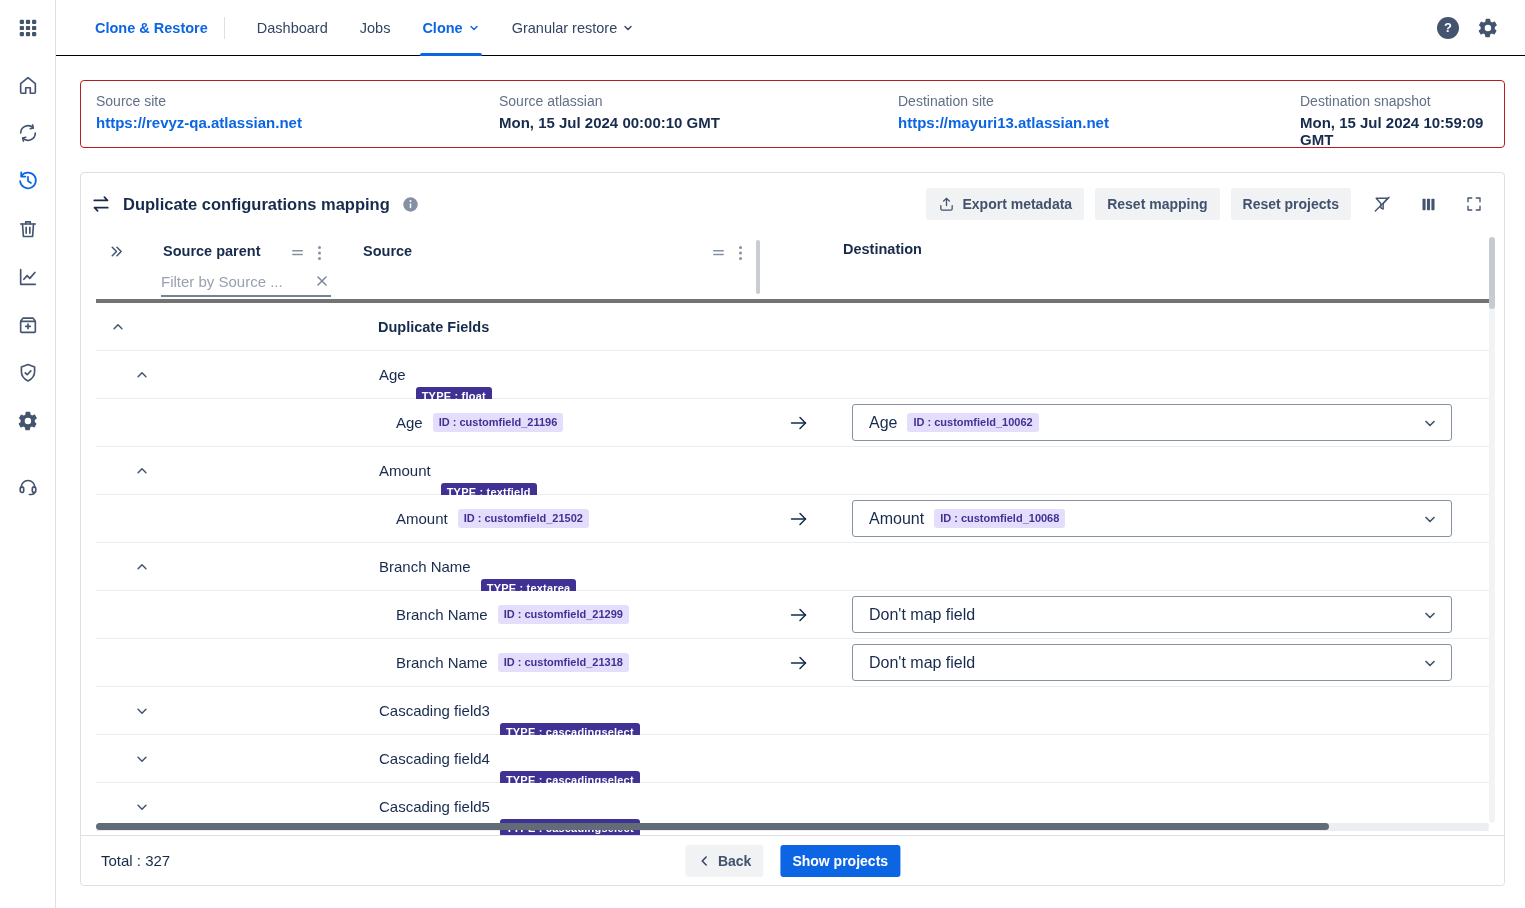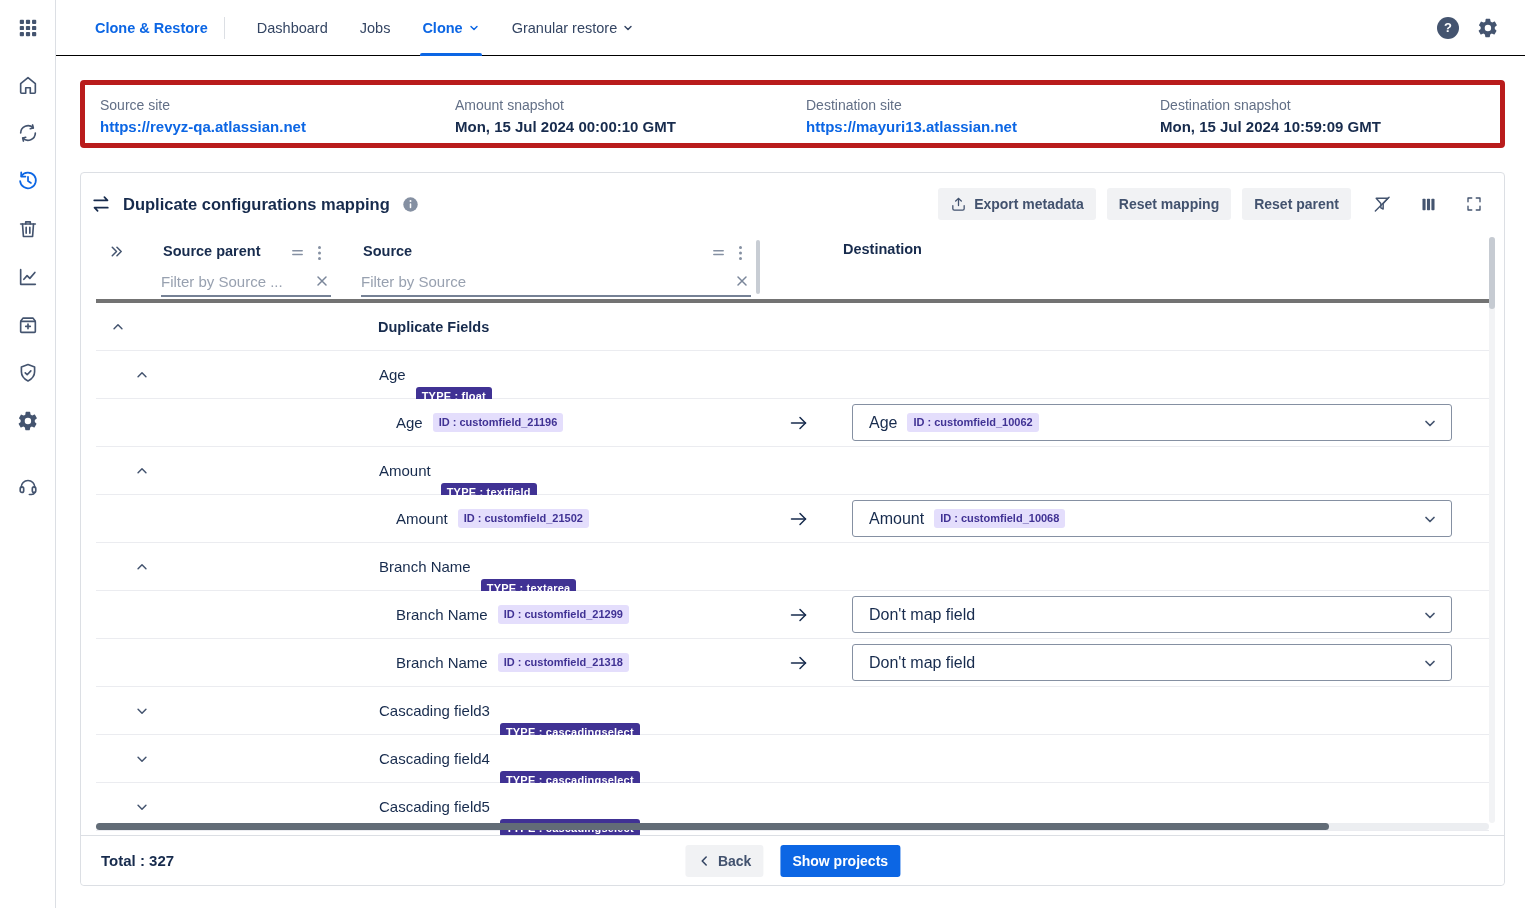--- a/index.html
+++ b/index.html
@@ -21,21 +21,21 @@
   .tabs{display:flex;align-items:center;height:56px;}
   .tab{height:56px;display:flex;align-items:center;gap:5px;margin:0 16px;font-size:14.5px;font-weight:500;color:#344563;position:relative;cursor:pointer;}
   .tab.active{color:#0C66E4;font-weight:600;}
   .tab.active::after{content:"";position:absolute;left:-2px;right:-2px;bottom:0;height:3px;border-radius:2px 2px 0 0;background:#0C66E4;}
   .nav-right{margin-left:auto;display:flex;align-items:center;gap:18px;}
   .help-btn{width:22px;height:22px;border-radius:50%;background:#44546F;color:#fff;font-size:13px;font-weight:700;display:flex;align-items:center;justify-content:center;}
 
   
   .content{position:absolute;left:56px;top:56px;right:0;bottom:0;padding:24px 20px 0 24px;}
 
-  .info-card{border:5px solid #b91c1c;border-radius:4px;height:68px;display:flex;padding:12px 0 0 15px;background:#fff;}
+  .info-card{border:1px solid #b91c1c;border-radius:4px;height:68px;display:flex;padding:12px 0 0 15px;background:#fff;gap:48px;}
   .info-col .ilabel{font-size:14px;color:#626F86;margin-bottom:5px;display:block;}
   .info-col .ivalue{font-size:15px;font-weight:600;color:#172B4D;display:block;}
   .info-col .ivalue.link{color:#0C66E4;cursor:pointer;}
   .info-col.w1{width:355px;} .info-col.w2{width:351px;} .info-col.w3{width:354px;} .info-col.w4{flex:1;}
 
   .map-card{position:relative;margin-top:24px;height:714px;border:1px solid #DCDFE4;border-radius:4px;background:#fff;}
   .card-head{height:62px;display:flex;align-items:center;padding:0 15px 0 10px;}
   .head-title{display:flex;align-items:center;gap:12px;padding-left:0;}
   .card-title{font-size:16.5px;font-weight:700;color:#172B4D;}
   .head-actions{margin-left:auto;display:flex;align-items:center;gap:11px;}
@@ -76,21 +76,21 @@
   .dd-chev{margin-left:auto;display:flex;}
 
   
   .hscroll{position:absolute;left:15px;right:15px;bottom:55px;height:7px;border-radius:4px;background:#ECEEF1;}
   .hthumb{width:88.5%;height:100%;border-radius:4px;background:#626C77;cursor:pointer;}
   .vscroll{position:absolute;top:64px;bottom:62px;right:9px;width:6px;border-radius:3px;background:#F2F3F5;}
   .vthumb{width:100%;height:72px;background:#C6CBD2;border-radius:3px;cursor:pointer;}
 
   
   .card-footer{position:absolute;left:0;right:0;bottom:0;height:50px;border-top:1px solid #DCDFE4;display:flex;align-items:center;padding:0 20px;background:#fff;border-radius:0 0 4px 4px;}
-  .total{font-size:15px;font-weight:700;}
+  .total{font-size:15px;font-weight:400;}
   .footer-actions{position:absolute;left:50%;transform:translateX(-50%);display:flex;gap:17px;}
 </style>
 </head>
 <body>
 
 <aside class="sidebar">
   <div class="sb-top">
     <button class="sb-btn">
       <svg width="22" height="22" viewBox="0 0 24 24" fill="#44546F">
           <rect x="3" y="3" width="4.6" height="4.6" rx="1"></rect>
@@ -199,21 +199,21 @@
 </header>
 
 <main class="content">
 
   <section class="info-card">
     <div class="info-col w1">
       <span class="ilabel">Source site</span>
       <span class="ivalue link">https://revyz-qa.atlassian.net</span>
     </div>
     <div class="info-col w2">
-      <span class="ilabel">Amount snapshot</span>
+      <span class="ilabel">Source atlassian</span>
       <span class="ivalue">Mon, 15 Jul 2024 00:00:10 GMT</span>
     </div>
     <div class="info-col w3">
       <span class="ilabel">Destination site</span>
       <span class="ivalue link">https://mayuri13.atlassian.net</span>
     </div>
     <div class="info-col w4">
       <span class="ilabel">Destination snapshot</span>
       <span class="ivalue">Mon, 15 Jul 2024 10:59:09 GMT</span>
     </div>
@@ -237,21 +237,21 @@
       <div class="head-actions">
         <button class="btn">
           <svg width="17" height="17" viewBox="0 0 24 24" fill="none" stroke="#42526E" stroke-width="1.8" stroke-linecap="round" stroke-linejoin="round">
               <path d="M12 13.5V3.5"></path>
               <path d="M8 7l4-3.5L16 7"></path>
               <path d="M4 13.5v4.5a2 2 0 0 0 2 2h12a2 2 0 0 0 2-2v-4.5"></path>
             </svg>
           <span>Export metadata</span>
         </button>
         <button class="btn">Reset mapping</button>
-        <button class="btn">Reset parent</button>
+        <button class="btn">Reset projects</button>
         <button class="icon-btn">
           <svg width="20" height="20" viewBox="0 0 24 24" fill="none" stroke="#44546F" stroke-width="1.7" stroke-linecap="round" stroke-linejoin="round">
               <path d="M5 5h14l-5.6 6.5V18l-2.8-1.4v-5.1z"></path>
               <path d="M4 20.5L20.5 4"></path>
             </svg>
         </button>
         <button class="icon-btn">
           <svg width="17" height="17" viewBox="0 0 24 24" fill="#44546F">
               <rect x="3.5" y="4" width="4.4" height="16" rx="1"></rect>
               <rect x="9.8" y="4" width="4.4" height="16" rx="1"></rect>
@@ -305,28 +305,20 @@
             <path d="M3 6.2h10M3 10.2h10"></path>
           </svg>
       </button>
       <button class="hicon" style="left:642px">
         <svg width="5" height="16" viewBox="0 0 4 16" fill="#8590A2">
             <circle cx="2" cy="2.5" r="1.5"></circle>
             <circle cx="2" cy="8" r="1.5"></circle>
             <circle cx="2" cy="13.5" r="1.5"></circle>
           </svg>
       </button>
-      <div class="filter" style="left:265px;width:390px">
-        <input placeholder="Filter by Source" style="">
-        <button class="clear">
-          <svg width="14" height="14" viewBox="0 0 14 14" stroke="#7A869A" stroke-width="1.5" stroke-linecap="round">
-              <path d="M3 3l8 8M11 3l-8 8"></path>
-            </svg>
-        </button>
-      </div>
 
       <div class="col-handle" style="left:660px"></div>
       <span class="hlabel" style="left:747px;top:6px">Destination</span>
     </div>
 
     <div class="tbody">
         <div class="trow section">
           <div class="cell c1">
             <span class="rchev ">
               <svg width="14" height="14" viewBox="0 0 16 16">

